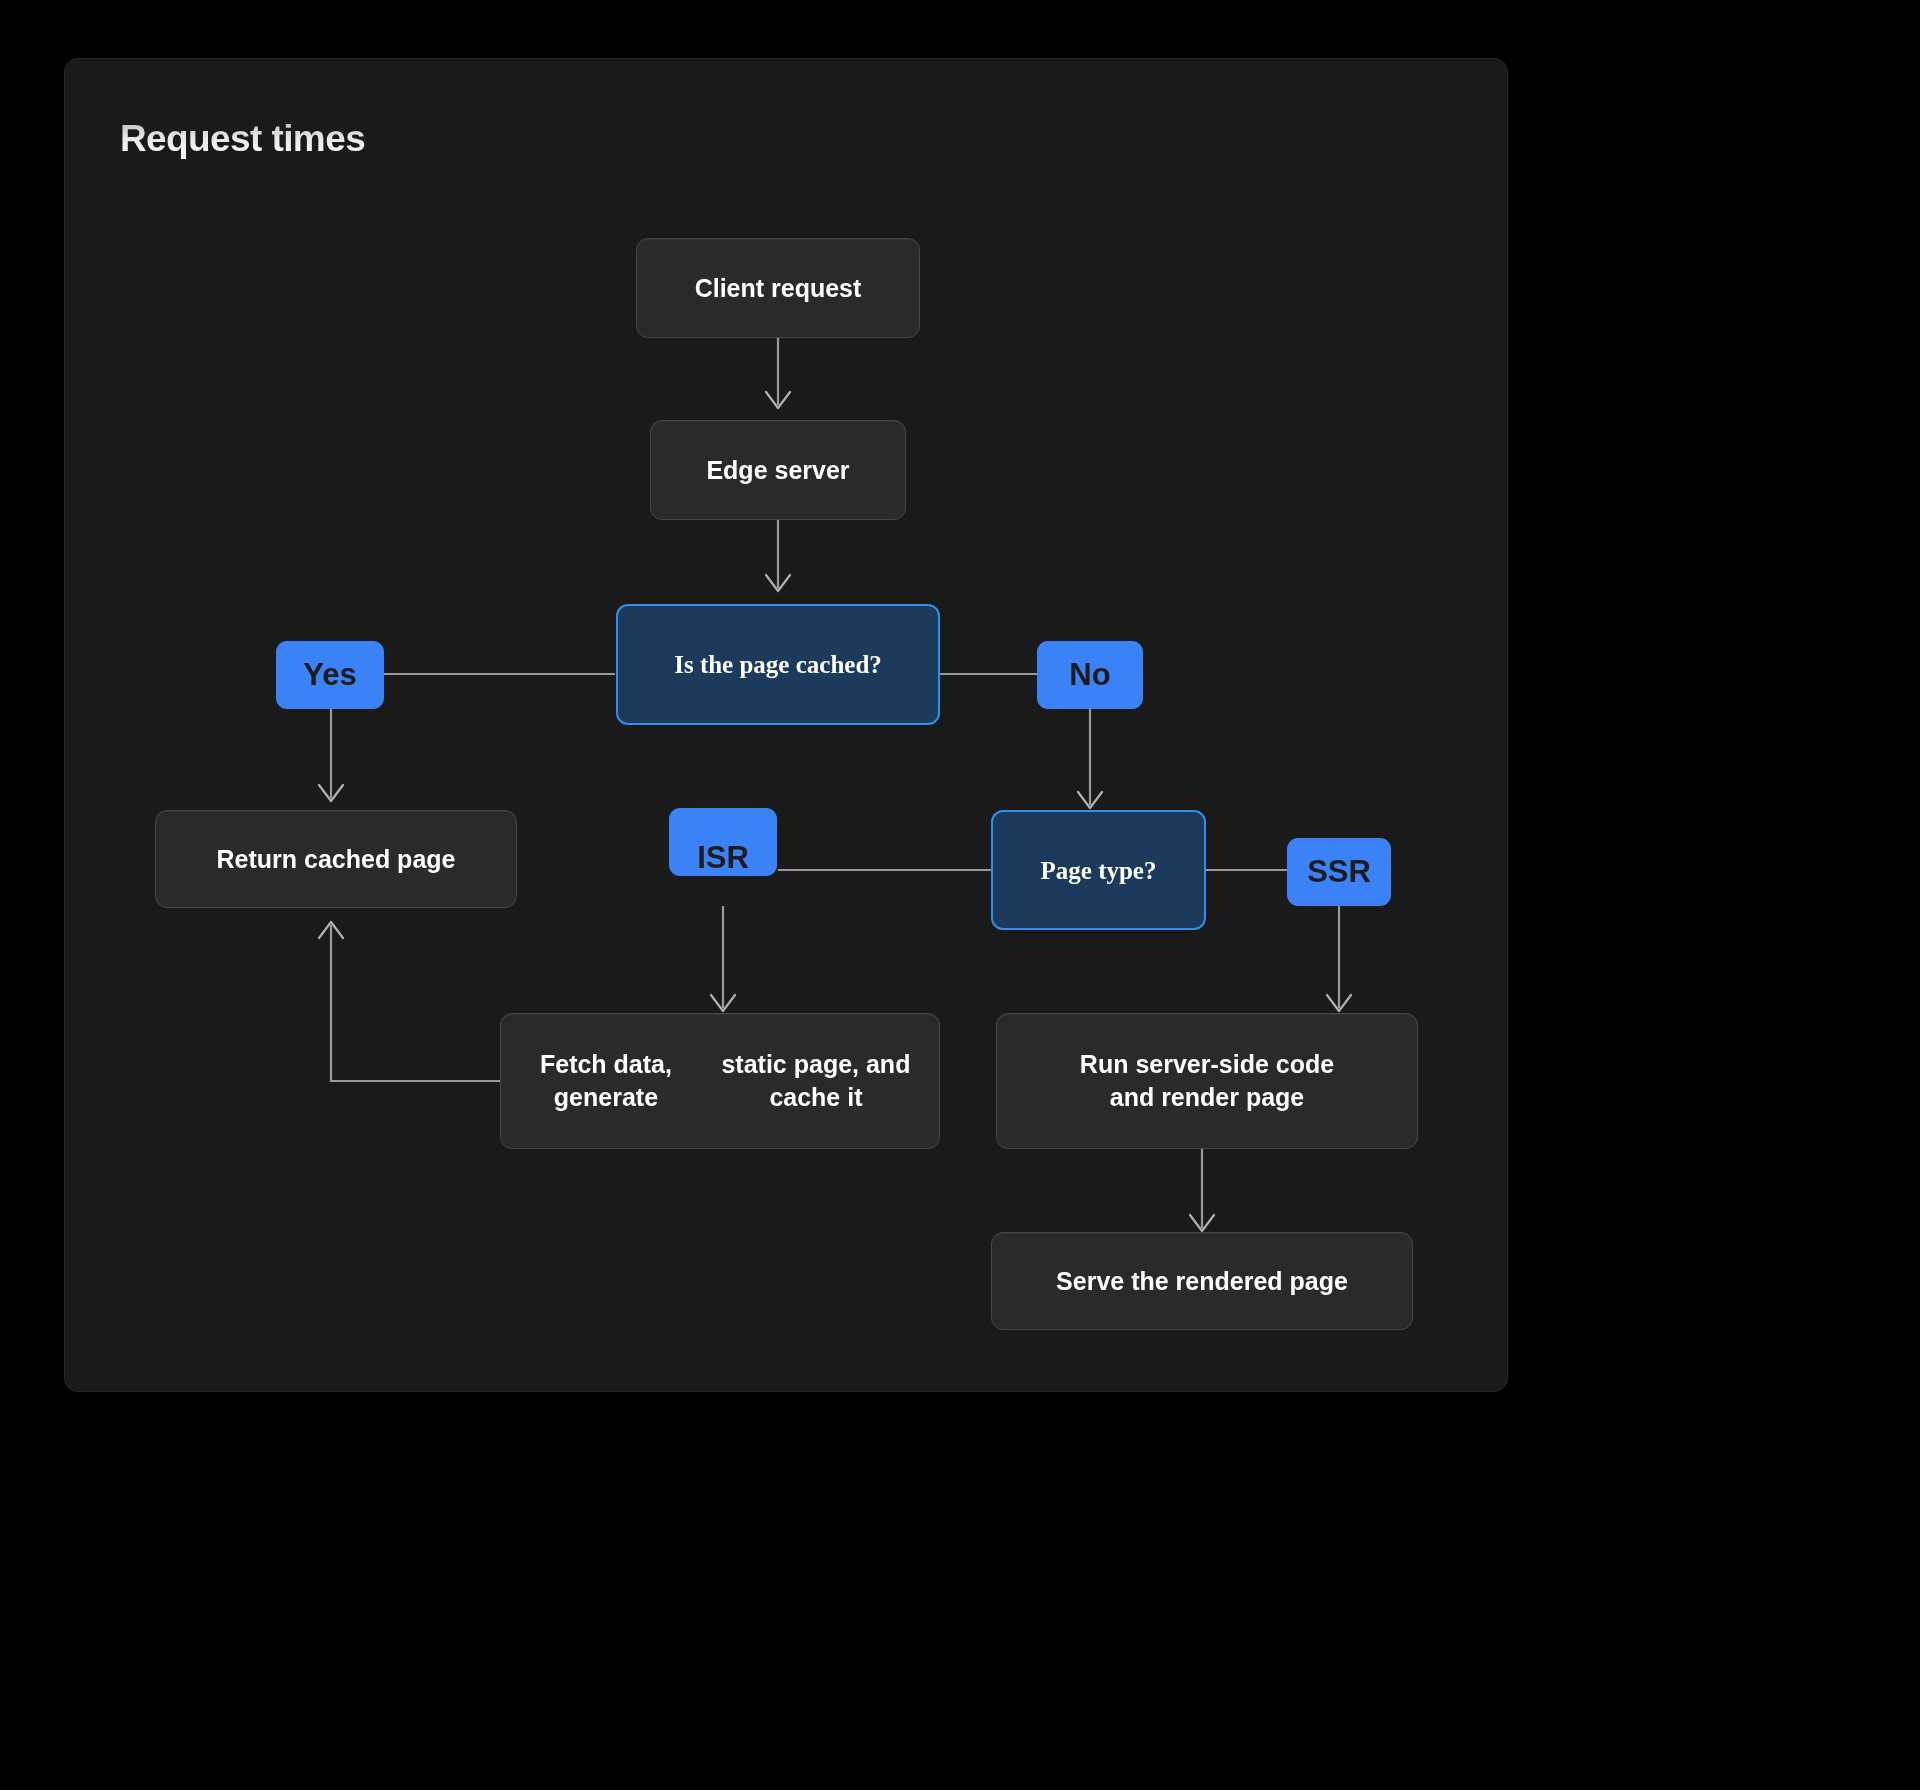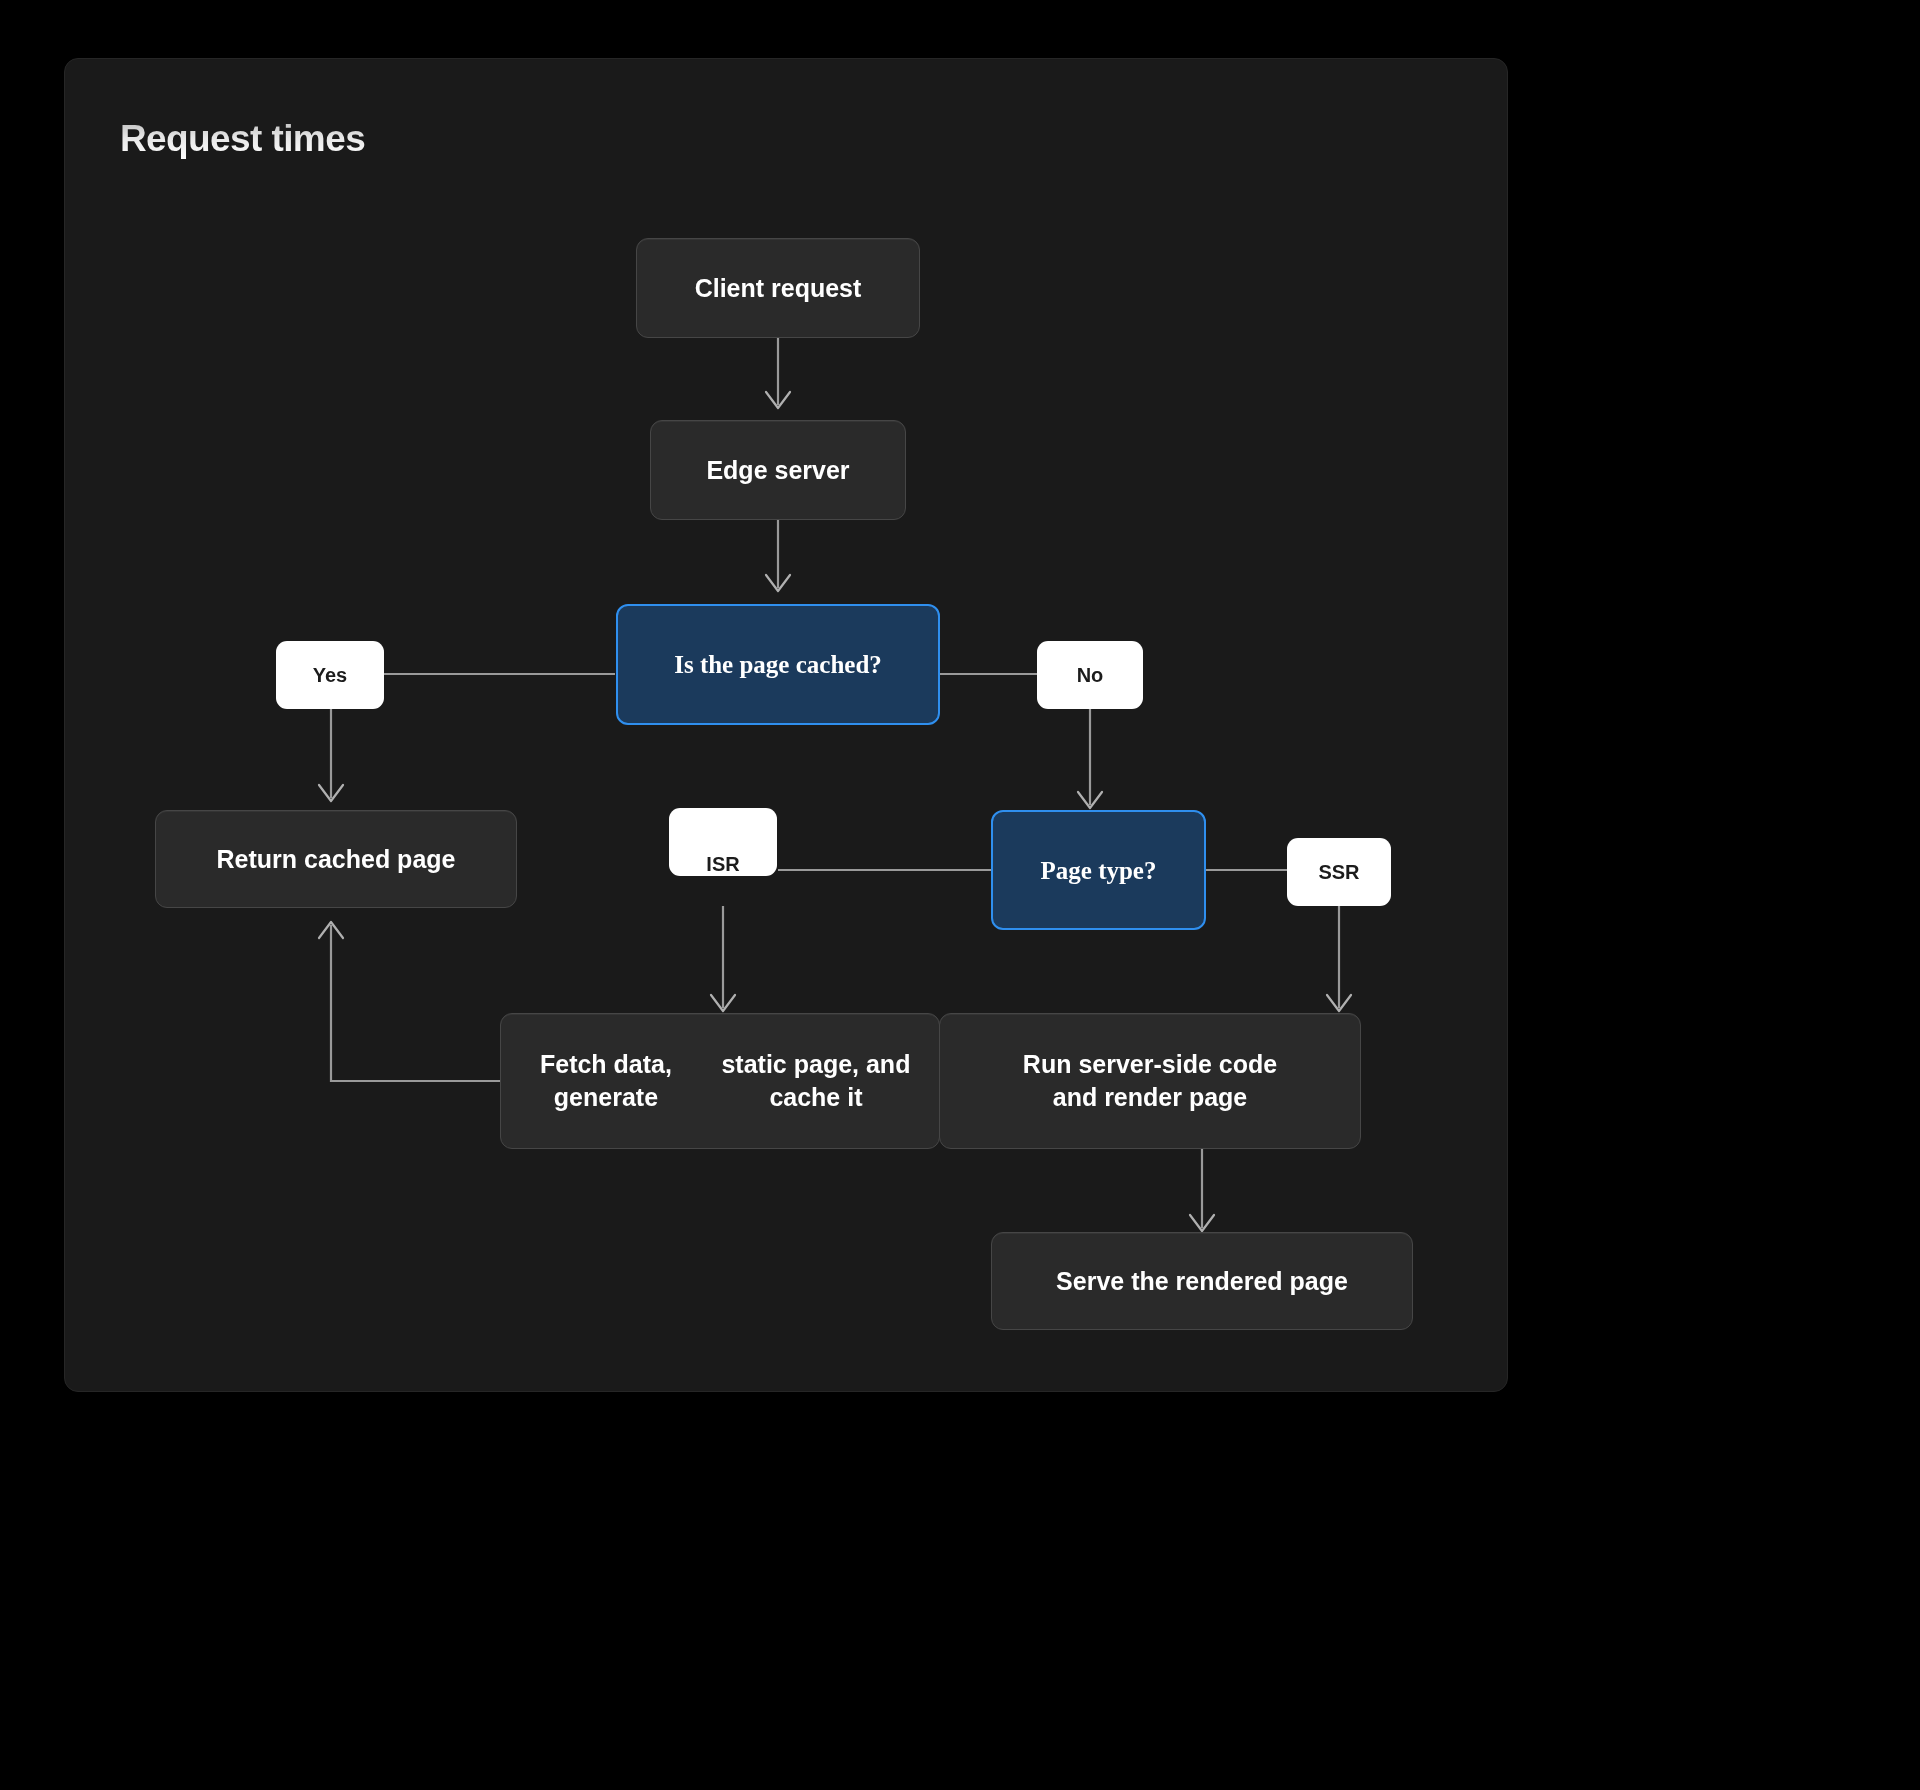--- a/index.html
+++ b/index.html
@@ -56,24 +56,24 @@
   .node.decision {
     background: #1b3a5c;
     border: 2px solid #2f8fef;
     font-family: Liberation Serif, serif;
   }
   .pill {
     position: absolute;
     display: flex;
     align-items: center;
     justify-content: center;
-    background: #ffffff;
+    background: #3b82f6;
     color: #1c1c1c;
     font-weight: bold;
-    font-size: 20px;
+    font-size: 31px;
     border-radius: 11px;
   }
 
   svg#wires { position: absolute; left: 0; top: 0; width: 1920px; height: 1790px; pointer-events: none; }
   .wire { stroke: #9a9a9a; stroke-width: 2.2; fill: none; }
   .head { stroke: #b0b0b0; stroke-width: 2.2; fill: none; stroke-linecap: round; stroke-linejoin: round; }
 </style>
 </head>
 <body>
 
@@ -152,21 +152,21 @@
 
   <div class="pill" style="left:1287px; top:838px; width:104px; height:68px;">
     <span>SSR</span>
   </div>
 
   <div class="node plain" style="left:500px; top:1013px; width:440px; height:136px; flex-direction:row;">
     <span>Fetch data, generate</span>
     <span>static page, and cache it</span>
   </div>
 
-  <div class="node plain" style="left:939px; top:1013px; width:422px; height:136px; flex-direction:column;">
+  <div class="node plain" style="left:996px; top:1013px; width:422px; height:136px; flex-direction:column;">
     <span>Run server-side code</span>
     <span>and render page</span>
   </div>
 
   <div class="node plain" style="left:991px; top:1232px; width:422px; height:98px;">
     <span>Serve the rendered page</span>
   </div>
 
 </div>
 

